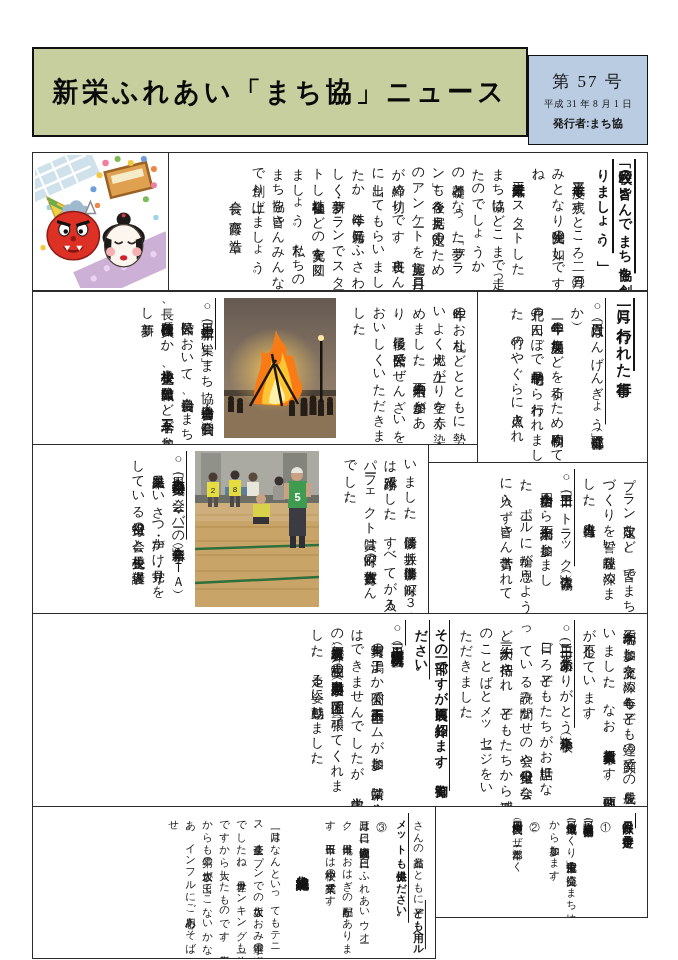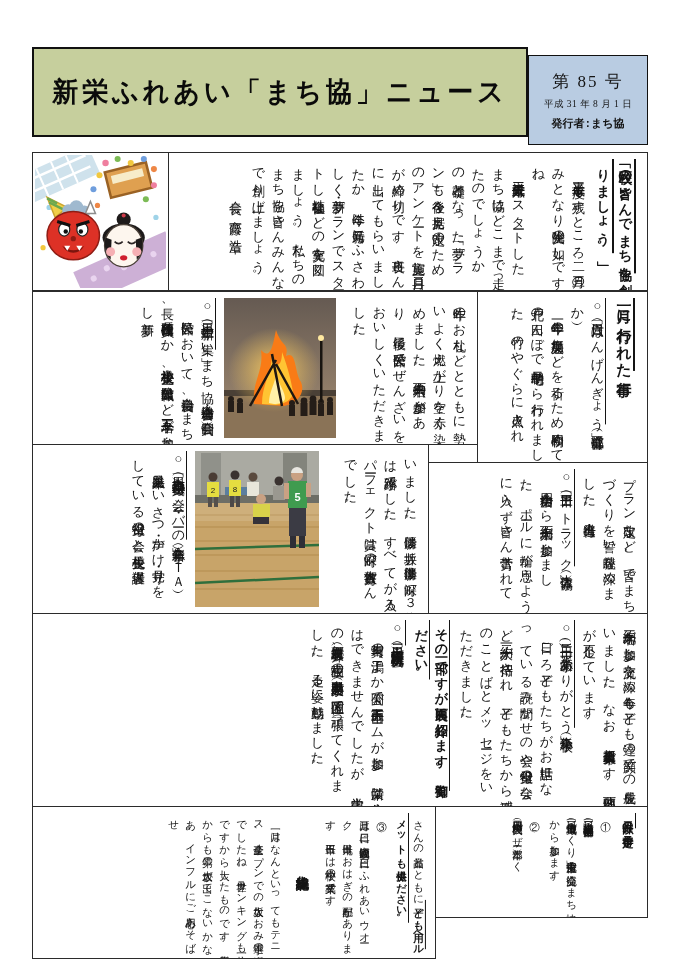--- a/index.html
+++ b/index.html
@@ -11,21 +11,21 @@
   .hdr-green{position:absolute;left:32px;top:47px;width:496px;height:90px;box-sizing:border-box;
              border:2px solid #111;background:var(--banner_green,#c6cf9d);
              display:flex;align-items:center;justify-content:center;}
   .hdr-title{font-family:"Liberation Sans",sans-serif;font-weight:900;font-size:26px;
              letter-spacing:4px;color:#0a0a0a;transform:scaleY(1.05);white-space:nowrap;}
   .hdr-blue{position:absolute;left:528px;top:55px;width:120px;height:90px;box-sizing:border-box;
             border:1px solid #111;background:var(--issue_blue,#b9cce2);
             display:flex;flex-direction:column;align-items:center;justify-content:center;gap:5px;}
   .issue-no{font-size:17px;letter-spacing:2px;}
   .issue-date{font-size:9.5px;letter-spacing:0.5px;}
-  .issue-pub{font-size:11px;font-weight:bold;font-family:Liberation Mono, monospace;}
+  .issue-pub{font-size:11px;font-weight:bold;font-family:Liberation Sans, sans-serif;}
   
   .vtext{writing-mode:vertical-rl;text-orientation:mixed;font-size:13px;line-height:20px;
          letter-spacing:0.5px;}
   .vtext p{margin:0 3px 0 2px;}
   .vtext p,.vtext span,.vtext u,.vtext h3{white-space:pre-line;}
   .intro-head{margin:0 6px 0 4px;font-family:"Liberation Sans",sans-serif;font-weight:bold;
               font-size:13.5px;line-height:22px;text-decoration:underline;
               text-decoration-thickness:1.5px;}
   .sec-head{margin:0 6px 0 5px;font-family:"Liberation Sans",sans-serif;font-weight:bold;
             font-size:15px;line-height:24px;text-decoration:underline;text-decoration-thickness:2px;}
@@ -50,21 +50,21 @@
 </style>
 </head>
 <body>
 
 <div class="page">
 
   <div class="hdr-green">
     <div class="hdr-title">新栄ふれあい「まち協」ニュース</div>
   </div>
   <div class="hdr-blue">
-    <div class="issue-no">第 85 号</div>
+    <div class="issue-no">第 57 号</div>
     <div class="issue-date">平成 31 年 8 月 1 日</div>
     <div class="issue-pub">発行者:まち協</div>
   </div>
 
   <div class="box illus" style="left:32px;top:152px;width:137px;height:139px;padding:2px;">
     <svg viewBox="0 0 130 132" preserveAspectRatio="none">
       <rect width="130" height="132" fill="#ffffff"></rect>
       <g transform="rotate(-24 16 22)">
           <rect x="-30" y="8" width="92" height="30" fill="#cfe2ec"></rect>
         <path d="M-24,16 h80 M-24,28 h80" stroke="#ffffff" stroke-width="2.5"></path>

